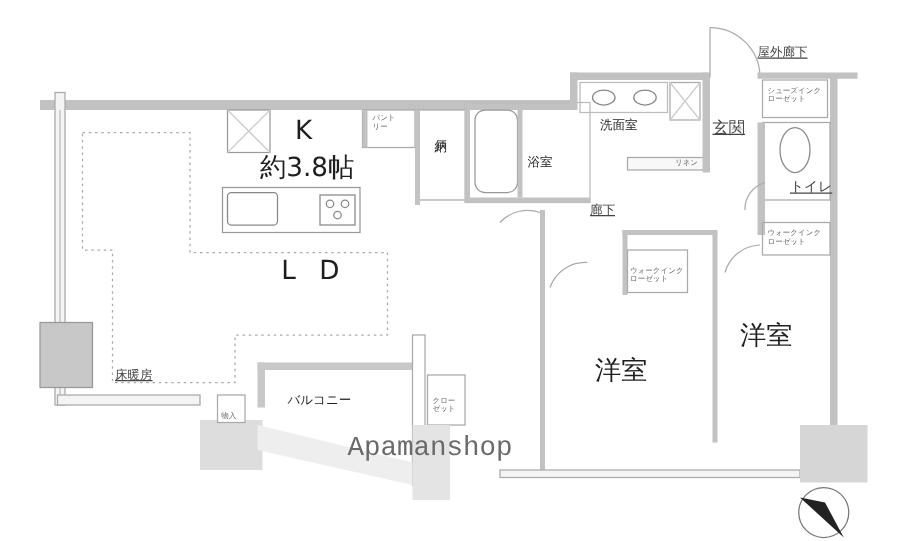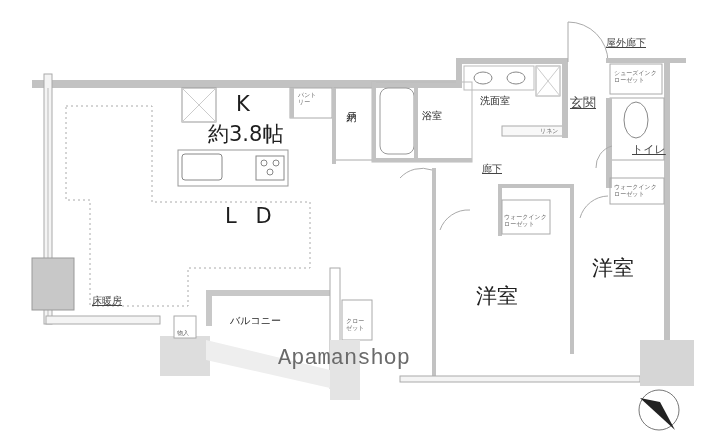--- a/index.html
+++ b/index.html
@@ -113,24 +113,24 @@
 <div class="lbl big" style="left:236px;top:94px;">K</div>
 <div class="lbl big" style="left:208px;top:124px;">約3.8帖</div>
 
 <div class="lbl big" style="left:225px;top:206px;letter-spacing:6px;">L D</div>
 
 <div class="lbl big" style="left:476px;top:286px;">洋室</div>
 
 <div class="lbl big" style="left:592px;top:258px;">洋室</div>
 
 <div class="lbl mid" style="left:480px;top:96px;">洗面室</div>
-<div class="lbl mid" style="left:422px;top:111px;">浴室</div>
+<div class="lbl mid" style="left:422px;top:126px;">浴室</div>
 <div class="lbl sm" style="left:570px;top:96px;font-size:13px;">玄関</div>
 <div class="lbl sm" style="left:632px;top:144px;font-size:11px;">トイレ</div>
-<div class="lbl sm" style="left:482px;top:164px;">廊下</div>
+<div class="lbl sm" style="left:472px;top:164px;">廊下</div>
 <div class="lbl sm" style="left:606px;top:38px;">屋外廊下</div>
 <div class="lbl mid" style="left:230px;top:316px;">バルコニー</div>
 <div class="lbl mid" style="left:346px;top:104px;writing-mode:vertical-rl;">納戸</div>
 <div class="lbl sm" style="left:92px;top:296px;">床暖房</div>
 
 <div class="lbl tiny" style="left:298px;top:92px;width:24px;white-space:normal;">パントリー</div>
 <div class="lbl tiny" style="left:614px;top:70px;width:46px;white-space:normal;">シューズインクローゼット</div>
 <div class="lbl tiny" style="left:614px;top:184px;width:46px;white-space:normal;">ウォークインクローゼット</div>
 <div class="lbl tiny" style="left:504px;top:214px;width:44px;white-space:normal;">ウォークインクローゼット</div>
 <div class="lbl tiny" style="left:346px;top:318px;width:24px;white-space:normal;">クローゼット</div>

